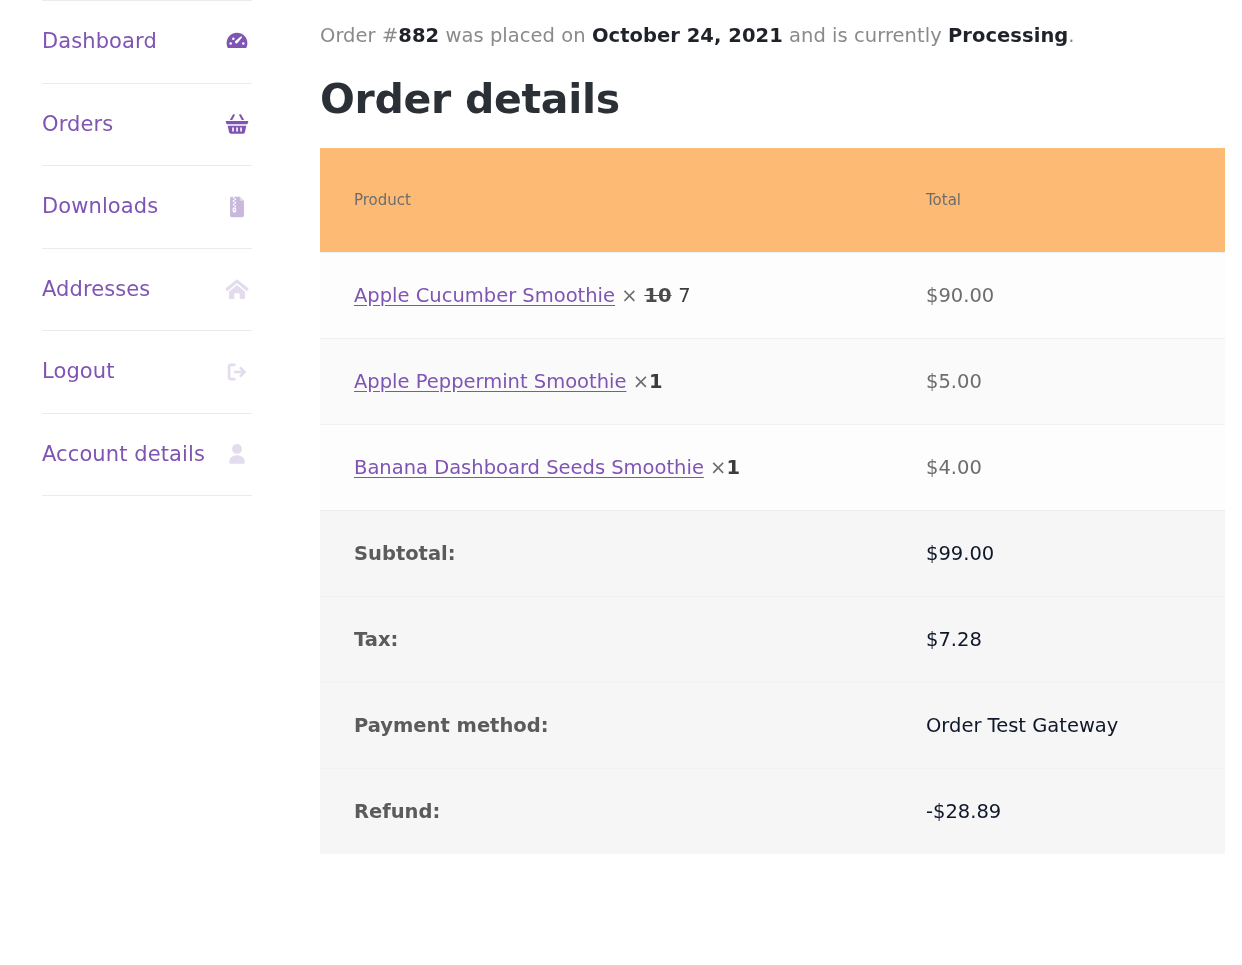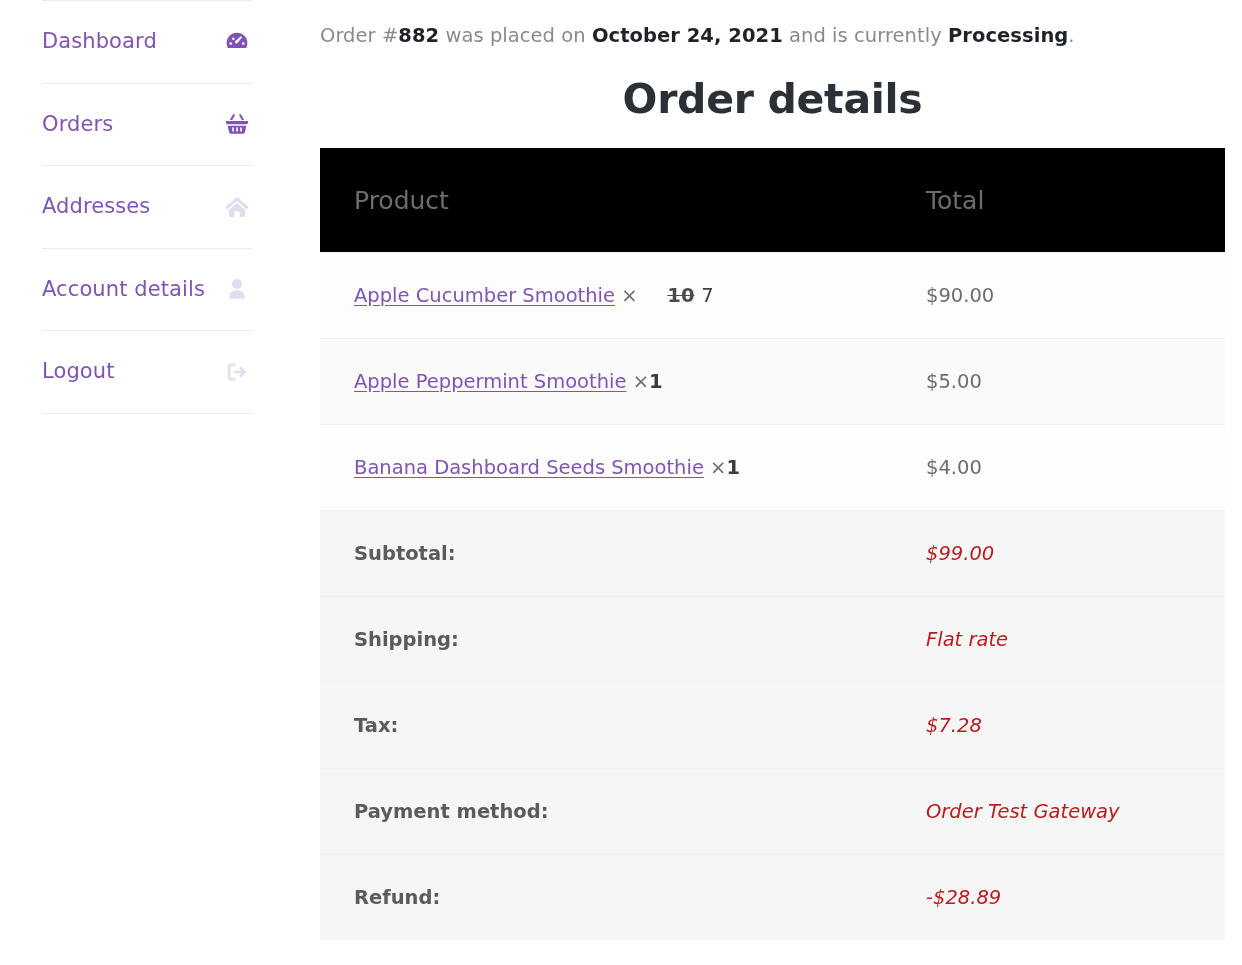--- a/index.html
+++ b/index.html
@@ -83,46 +83,45 @@
     color: #1f2329;
     font-weight: 700;
   }
   .page-title {
     font-size: 41px;
     line-height: 1.15;
     font-weight: 700;
     color: #2b2f36;
     margin: 26px 0 25px 0;
     letter-spacing: -0.3px;
-    text-align: center;
   }
 
   
   .order-table {
     width: 905px;
     border-collapse: collapse;
     table-layout: fixed;
     font-size: 19.5px;
   }
   .order-table th,
   .order-table td {
     text-align: left;
     vertical-align: middle;
     padding: 0 34px;
     border: none;
   }
   .col-product { width: 572px; }
   .col-total   { width: 333px; }
 
   .order-table thead th {
-    background: #000000;
+    background: #fdba74;
     height: 104px;
     font-weight: 400;
     color: #6d6d6d;
-    font-size: 25px;
+    font-size: 15px;
   }
   .order-table tbody.items tr {
     height: 86px;
   }
   .order-table tbody.items tr:nth-child(odd)  { background: #fdfdfd; }
   .order-table tbody.items tr:nth-child(even) { background: #fafafa; }
   .order-table tbody.items td {
     border-top: 1px solid #f1f1f1;
     color: #6d6d6d;
   }
@@ -135,40 +134,38 @@
     font-weight: 700;
     white-space: nowrap;
   }
   .qty .times {
     font-weight: 400;
     color: #6d6d6d;
   }
   .qty del {
     color: #4b4b4b;
     font-weight: 700;
-    margin-left: 23px;
   }
   .qty ins {
     text-decoration: none;
     font-weight: 400;
     color: #3c3c3c;
   }
   .amount { color: #6d6d6d; white-space: nowrap; }
 
   .order-table tfoot tr { height: 86px; }
   .order-table tfoot tr { background: #f6f6f6; }
   .order-table tfoot th {
     font-weight: 700;
     color: #5b5b5b;
     border-top: 1px solid #f1f1f1;
   }
   .order-table tfoot td {
-    color: #b91c1c;
+    color: #0f172a;
     border-top: 1px solid #f1f1f1;
-    font-style: italic;
   }
   .order-table tfoot tr:first-child th,
   .order-table tfoot tr:first-child td {
     border-top: 1px solid #ededed;
   }
 </style>
 </head>
 <body>
 
 <div class="page">
@@ -200,52 +197,71 @@
               <path d="M2.2 9.2h19.6c.5 0 .8.5.6.9l-.9 2.1H2.5l-.9-2.1c-.2-.4.1-.9.6-.9z" fill="#7f54b3"></path>
               <path d="M3.4 13.6h17.2l-1.3 6.1c-.2.8-.9 1.3-1.7 1.3H6.4c-.8 0-1.5-.5-1.7-1.3l-1.3-6.1z" fill="#7f54b3"></path>
               <rect x="7.6" y="15" width="1.5" height="4.2" rx="0.7" fill="#ffffff"></rect>
               <rect x="11.3" y="15" width="1.5" height="4.2" rx="0.7" fill="#ffffff"></rect>
               <rect x="15" y="15" width="1.5" height="4.2" rx="0.7" fill="#ffffff"></rect>
             </svg>
           </span>
         </a>
       </li>
 
+      <li class="nav-item">
+        <a class="nav-link" href="#">
+          <span class="nav-label">Downloads</span>
+          <span class="nav-icon">
+            <svg width="26" height="26" viewBox="0 0 24 24" aria-hidden="true">
+              <path d="M14.6 2.5H7.2c-.9 0-1.6.7-1.6 1.6v15.8c0 .9.7 1.6 1.6 1.6h9.6c.9 0 1.6-.7 1.6-1.6V6.3l-3.8-3.8z" fill="#c9b8dd"></path>
+              <path d="M14.6 2.5v2.9c0 .5.4.9.9.9h2.9l-3.8-3.8z" fill="#e3dced"></path>
+              <rect x="8.1" y="2.5" width="1.5" height="1.6" fill="#ffffff"></rect>
+              <rect x="9.6" y="4.1" width="1.5" height="1.6" fill="#ffffff"></rect>
+              <rect x="8.1" y="5.7" width="1.5" height="1.6" fill="#ffffff"></rect>
+              <rect x="9.6" y="7.3" width="1.5" height="1.6" fill="#ffffff"></rect>
+              <rect x="8.1" y="8.9" width="1.5" height="1.6" fill="#ffffff"></rect>
+              <rect x="9.6" y="10.5" width="1.5" height="1.6" fill="#ffffff"></rect>
+              <rect x="8.0" y="12.4" width="3.2" height="4.6" rx="1.2" fill="#ffffff"></rect>
+              <rect x="9.0" y="13.7" width="1.3" height="1.6" rx="0.5" fill="#c9b8dd"></rect>
+            </svg>
+          </span>
+        </a>
+      </li>
 
       <li class="nav-item">
         <a class="nav-link" href="#">
           <span class="nav-label">Addresses</span>
           <span class="nav-icon">
             <svg width="26" height="26" viewBox="0 0 24 24" aria-hidden="true">
               <path d="M12 3 1.6 11.4c-.3.3-.3.8 0 1.1l.9 1.1c.3.3.8.4 1.1.1L12 6.5l8.4 7.2c.3.3.8.2 1.1-.1l.9-1.1c.3-.3.3-.8 0-1.1L12 3z" fill="#e3dced"></path>
               <path d="M12 8.4 4.6 14.6v5.7c0 .5.4.9.9.9h4v-4.4c0-.5.4-.9.9-.9h3.2c.5 0 .9.4.9.9v4.4h4c.5 0 .9-.4.9-.9v-5.7L12 8.4z" fill="#e3dced"></path>
             </svg>
           </span>
         </a>
       </li>
 
       <li class="nav-item">
         <a class="nav-link" href="#">
+          <span class="nav-label">Logout</span>
+          <span class="nav-icon">
+            <svg width="26" height="26" viewBox="0 0 24 24" aria-hidden="true">
+              <path d="M10.6 4.2H5.9c-1.3 0-2.4 1.1-2.4 2.4v10.8c0 1.3 1.1 2.4 2.4 2.4h4.7v-2.4H5.9V6.6h4.7V4.2z" fill="#e3dced"></path>
+              <path d="M15.6 6.9 14 8.6l2.2 2.2H9.3v2.4h6.9L14 15.4l1.6 1.7 5-5-5-5.2z" fill="#e3dced"></path>
+            </svg>
+          </span>
+        </a>
+      </li>
+
+      <li class="nav-item">
+        <a class="nav-link" href="#">
           <span class="nav-label">Account details</span>
           <span class="nav-icon">
             <svg width="26" height="26" viewBox="0 0 24 24" aria-hidden="true">
               <circle cx="12" cy="7.4" r="4.6" fill="#e3dced"></circle>
               <path d="M12 13.2c-3.8 0-7 2.3-7 5.1v1.7c0 .5.4.9.9.9h12.2c.5 0 .9-.4.9-.9v-1.7c0-2.8-3.2-5.1-7-5.1z" fill="#e3dced"></path>
-            </svg>
-          </span>
-        </a>
-      </li>
-
-      <li class="nav-item">
-        <a class="nav-link" href="#">
-          <span class="nav-label">Logout</span>
-          <span class="nav-icon">
-            <svg width="26" height="26" viewBox="0 0 24 24" aria-hidden="true">
-              <path d="M10.6 4.2H5.9c-1.3 0-2.4 1.1-2.4 2.4v10.8c0 1.3 1.1 2.4 2.4 2.4h4.7v-2.4H5.9V6.6h4.7V4.2z" fill="#e3dced"></path>
-              <path d="M15.6 6.9 14 8.6l2.2 2.2H9.3v2.4h6.9L14 15.4l1.6 1.7 5-5-5-5.2z" fill="#e3dced"></path>
             </svg>
           </span>
         </a>
       </li>
 
     </ul>
   </nav>
 
   <main class="main">
 
@@ -301,24 +317,20 @@
           <td class="amount">$4.00</td>
         </tr>
       </tbody>
 
       <tfoot>
         <tr>
           <th>Subtotal:</th>
           <td class="amount">$99.00</td>
         </tr>
         <tr>
-          <th>Shipping:</th>
-          <td class="amount">Flat rate</td>
-        </tr>
-        <tr>
           <th>Tax:</th>
           <td class="amount">$7.28</td>
         </tr>
         <tr>
           <th>Payment method:</th>
           <td class="amount">Order Test Gateway</td>
         </tr>
         <tr>
           <th>Refund:</th>
           <td class="amount">-$28.89</td>

